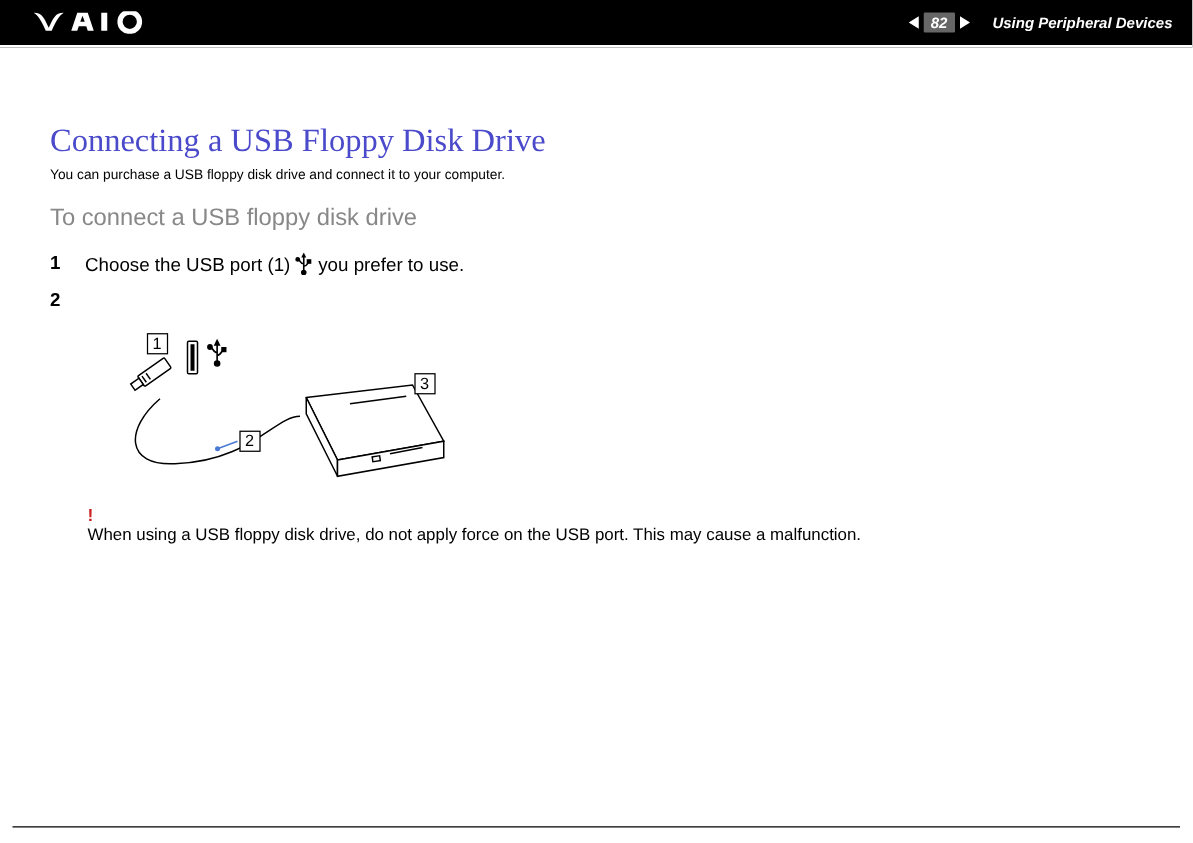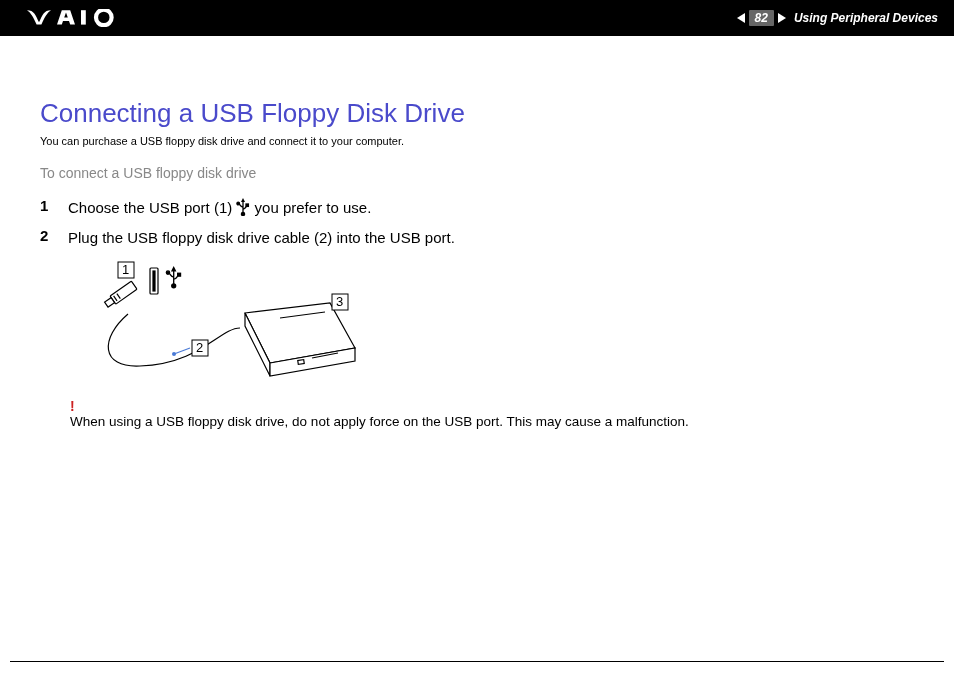--- a/index.html
+++ b/index.html
@@ -56,39 +56,40 @@
     border-left: 8px solid #fff;
     margin-left: 2px;
   }
   .page-num {
     background: #666;
     padding: 1px 6px;
     border-radius: 1px;
     font-style: italic;
   }
   .section-name {
-    margin-left: 4px;
+    margin-left: 14px;
   }
   .content {
     padding: 24px 40px 0 40px;
   }
   h1.title {
     color: #4a4acb;
     font-weight: normal;
     font-size: 26px;
     margin: 36px 0 4px 0;
+    font-family: Liberation Serif, serif;
   }
   p.intro {
     font-size: 11px;
     margin: 6px 0 18px 0;
   }
   h2.subtitle {
     color: #888;
     font-weight: normal;
-    font-size: 14px;
+    font-size: 19px;
     margin: 0 0 16px 0;
   }
   .steps {
     font-size: 15px;
   }
   .step-row {
     display: flex;
     align-items: flex-start;
     margin-bottom: 6px;
   }
@@ -164,21 +165,21 @@
                 <circle cx="2.2" cy="5.5" r="1.3" fill="#000"></circle>
                 <path d="M7 11 C 10 11 10 8 11 8"></path>
                 <rect x="10" y="6" width="2.4" height="2.4" fill="#000"></rect>
               </g>
             </svg></span><span> you prefer to use.</span>
       </div>
     </div>
     <div class="step-row">
       <div class="step-num">2</div>
       <div class="step-body">
-        <span>Plug the USB floppy disk drive cable (2) into the USB port.</span><br>
+        <br>
       </div>
     </div>
   </div>
 
   <div class="diagram-wrap">
     <svg width="300" height="130" viewBox="0 0 300 130">
       <g stroke="#000" stroke-width="1.2" fill="none">
 
         <rect x="80" y="10" width="8" height="26" rx="1" fill="#fff"></rect>
         <rect x="83" y="13" width="2" height="20" fill="#000"></rect>

